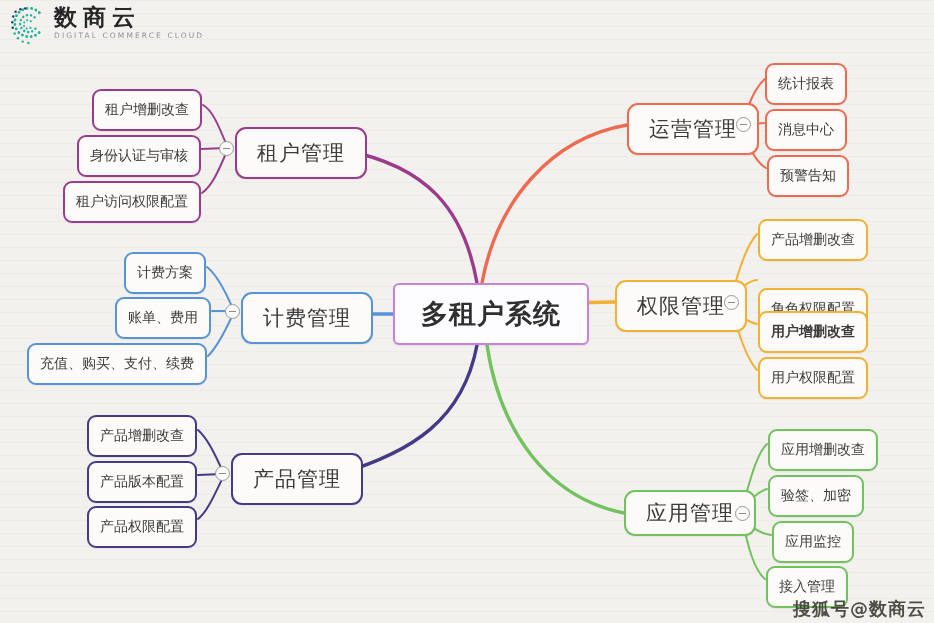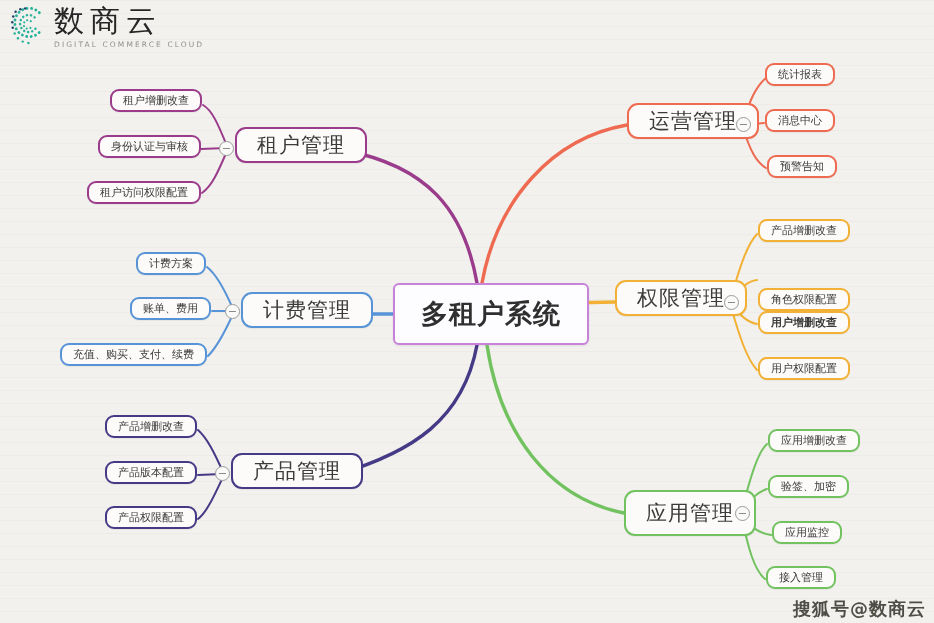--- a/index.html
+++ b/index.html
@@ -16,39 +16,39 @@
   svg.links path.main { stroke-width:3.4; }
   svg.links path.sub  { stroke-width:2; }
 
   .branch, .rootwrap { position:absolute; left:0; top:0; width:100%; height:100%; z-index:2; pointer-events:none; }
   .node {
     position:absolute; display:flex; align-items:center; justify-content:center;
     background:#fcfbf9; border:2px solid; border-radius:9px;
     white-space:nowrap; pointer-events:auto; box-shadow:0 1px 1px rgba(0,0,0,0.05);
   }
   .node .lbl { color:#3b3b3b; }
-  .child { height:23px; padding:0 11px; font-size:11px; }
-  .parent { height:36px; padding:0 20px; font-size:21px; border-radius:11px; letter-spacing:1px; }
+  .child { height:42px; padding:0 11px; font-size:14px; }
+  .parent { height:52px; padding:0 20px; font-size:21px; border-radius:11px; letter-spacing:1px; }
   .central {
     height:62px; padding:0 26px; font-size:27px; font-weight:700;
     border-width:2.5px; border-radius:6px; background:#fdfcfe; letter-spacing:1px;
     box-shadow:0 1px 2px rgba(120,60,160,0.12);
   }
   .central .lbl { color:#2f2f2f; }
   .toggle {
     position:absolute; width:15px; height:15px; border-radius:50%;
     background:#fafaf8; border:1.5px solid #9a9a9a;
     display:flex; align-items:center; justify-content:center;
     pointer-events:auto; z-index:3;
   }
   .toggle::after { content:""; width:7px; border-top:1.6px solid #8a8a8a; }
 
   .logo { position:absolute; left:8px; top:4px; display:flex; align-items:flex-start; gap:8px; z-index:4; }
   .logo .mark { flex:0 0 auto; }
-  .logo .brand { font-size:30px; color:#262626; letter-spacing:6px; font-weight:400; line-height:1.15; }
+  .logo .brand { font-size:23px; color:#262626; letter-spacing:6px; font-weight:700; line-height:1.15; }
   .logo .sub { font-size:7.5px; color:#8f8f8f; letter-spacing:2.1px; margin-top:1px; }
 
   .watermark {
     position:absolute; right:8px; bottom:2px; z-index:5;
     font-size:18px; font-weight:700; color:#38372f; opacity:0.88; letter-spacing:1px;
   }
 </style>
 </head>
 <body>
 

